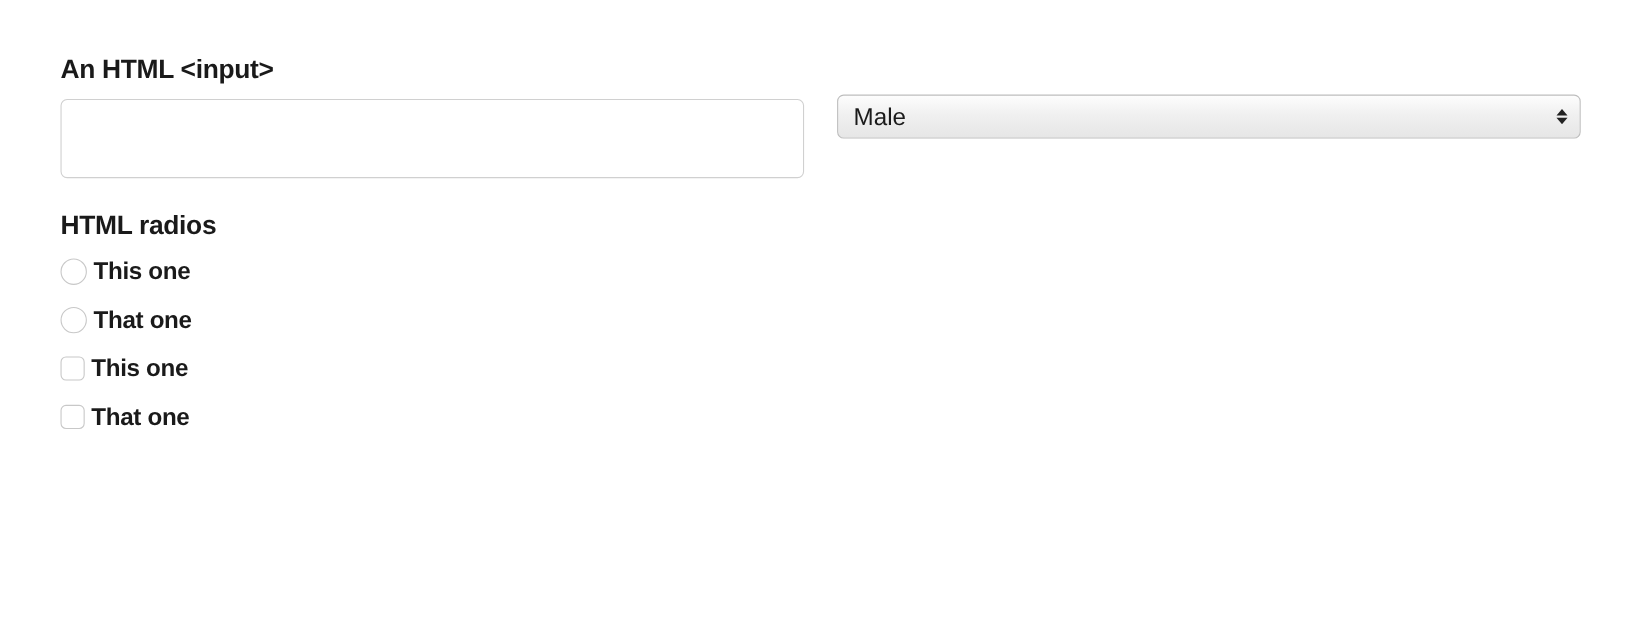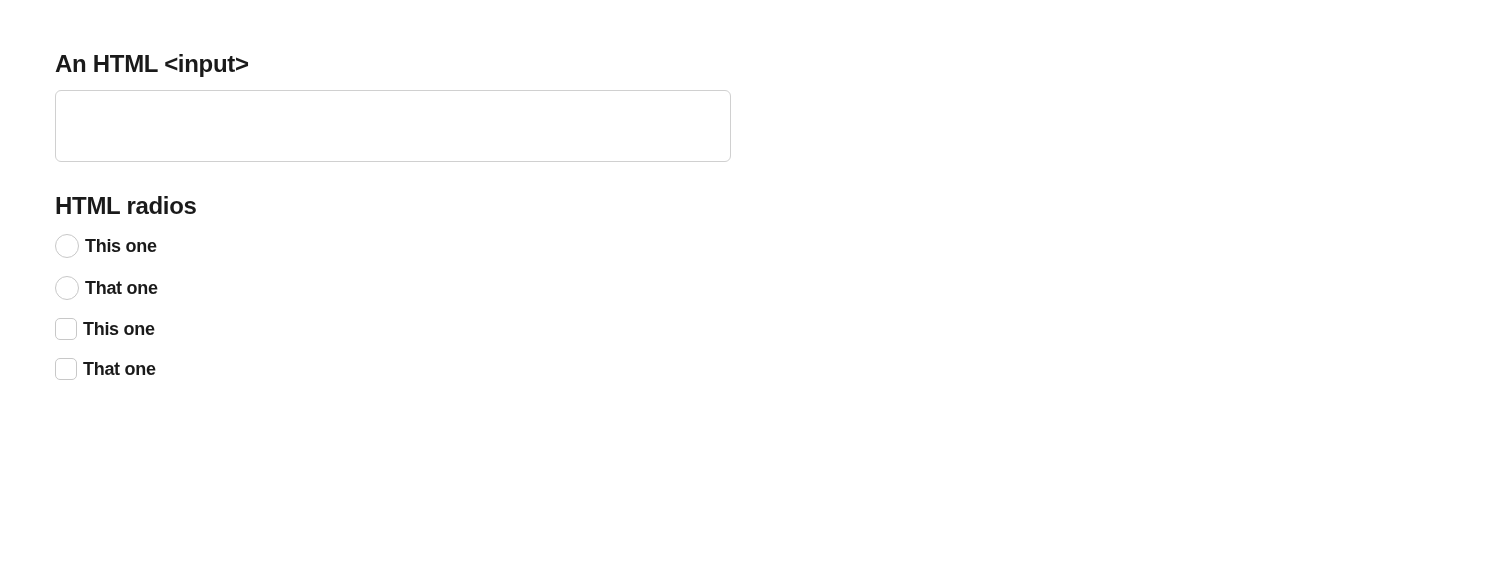--- a/index.html
+++ b/index.html
@@ -132,37 +132,46 @@
       position: relative;
     }
     .checkbox-input:checked::after {
       content: "✓";
       position: absolute;
       top: -2px; left: 3px;
       font-size: 18px;
       color: #333;
     }
     .option-label {
-      font-size: 18px;
+      font-size: 22px;
       font-weight: 700;
       color: #1a1a1a;
       cursor: pointer;
       letter-spacing: -0.3px;
     }
   </style>
 </head>
 <body>
 
 <div class="row">
   <div class="col">
     <label class="field-label">An HTML &lt;input&gt;</label>
     <input type="text" class="text-input" value="" style="">
   </div>
 
   <div class="col">
+    <div class="select-wrap">
+      <select class="native-select">
+        <option>Male</option>
+      </select>
+      <span class="select-caret">
+        <span class="caret-up"></span>
+        <span class="caret-down"></span>
+      </span>
+    </div>
   </div>
 </div>
 
 <div class="group">
   <div class="group-title">HTML radios</div>
 
   <div class="option-row">
     <input type="radio" name="r1" class="radio-input" id="radio-0" style="">
     <label class="option-label" for="radio-0">This one</label>
   </div>

